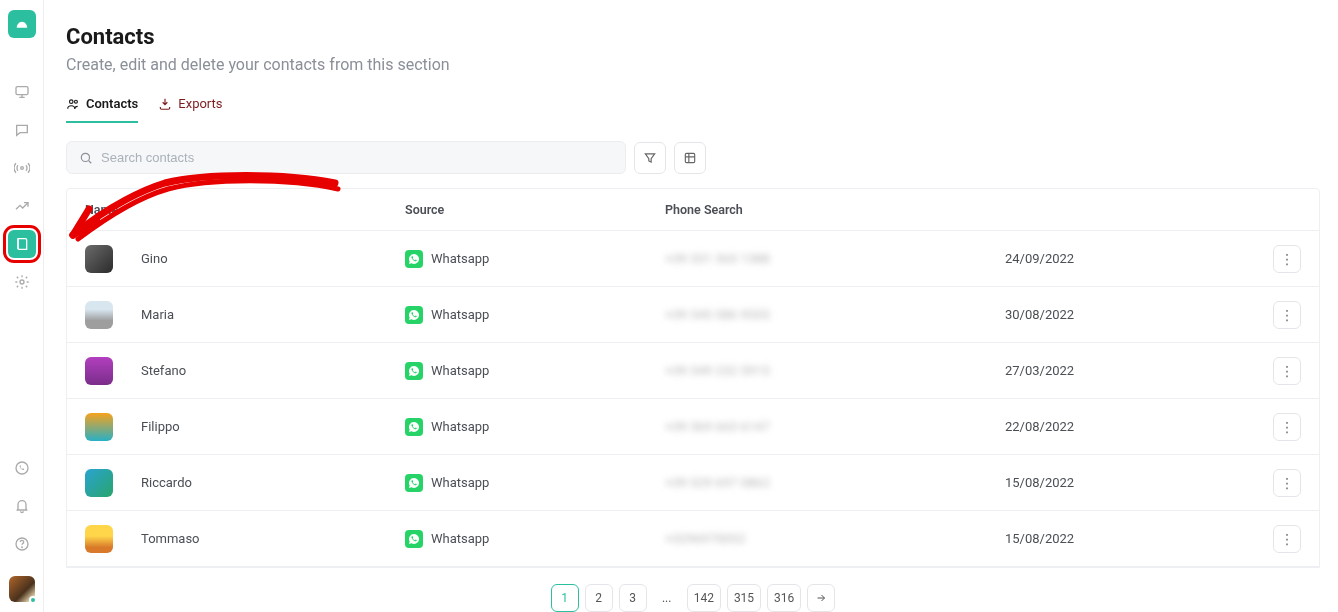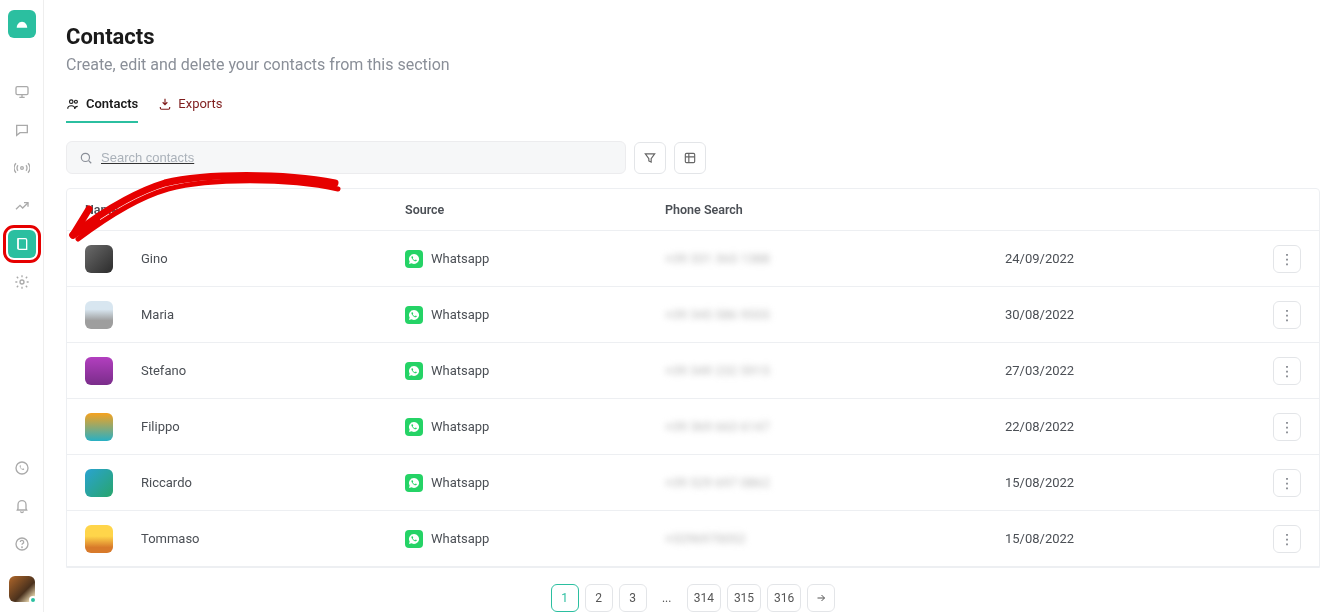--- a/index.html
+++ b/index.html
@@ -70,21 +70,21 @@
   .tabs { display: flex; gap: 20px; margin-top: 22px; }
   .tab {
     display: flex; align-items: center; gap: 6px;
     font-size: 13px; color: #7f1d1d;
     padding-bottom: 10px;
     border-bottom: 2px solid transparent;
     cursor: pointer;
   }
   .tab.active { color: #1a1a1a; font-weight: 600; border-bottom-color: #2bbfa0; }
   .tab svg { width: 14px; height: 14px; stroke: currentColor; fill: none; stroke-width: 2; }
-  .toolbar { display: flex; gap: 8px; margin-top: 18px; align-items: center; text-decoration: underline; }
+  .toolbar { display: flex; gap: 8px; margin-top: 18px; align-items: center; }
   .search-wrap {
     flex: 0 0 560px;
     display: flex; align-items: center;
     background: #f6f7f8;
     border: 1px solid #ececee;
     border-radius: 6px;
     padding: 8px 12px;
     gap: 8px;
     color: #8a8f98;
   }
@@ -391,21 +391,21 @@
     <div class="row-action">⋮</div>
   </div>
         </div>
     </div>
 
     <div class="pagination" id="pagination">
         <div class="page-btn active">1</div>
         <div class="page-btn">2</div>
         <div class="page-btn">3</div>
         <div class="page-btn plain">...</div>
-        <div class="page-btn">314</div>
+        <div class="page-btn">142</div>
         <div class="page-btn">315</div>
         <div class="page-btn">316</div>
         <div class="page-btn">
           <svg viewBox="0 0 24 24">
             <path d="M5 12h14M13 6l6 6-6 6"></path>
           </svg>
         </div>
       </div>
   </main>
 </div>

